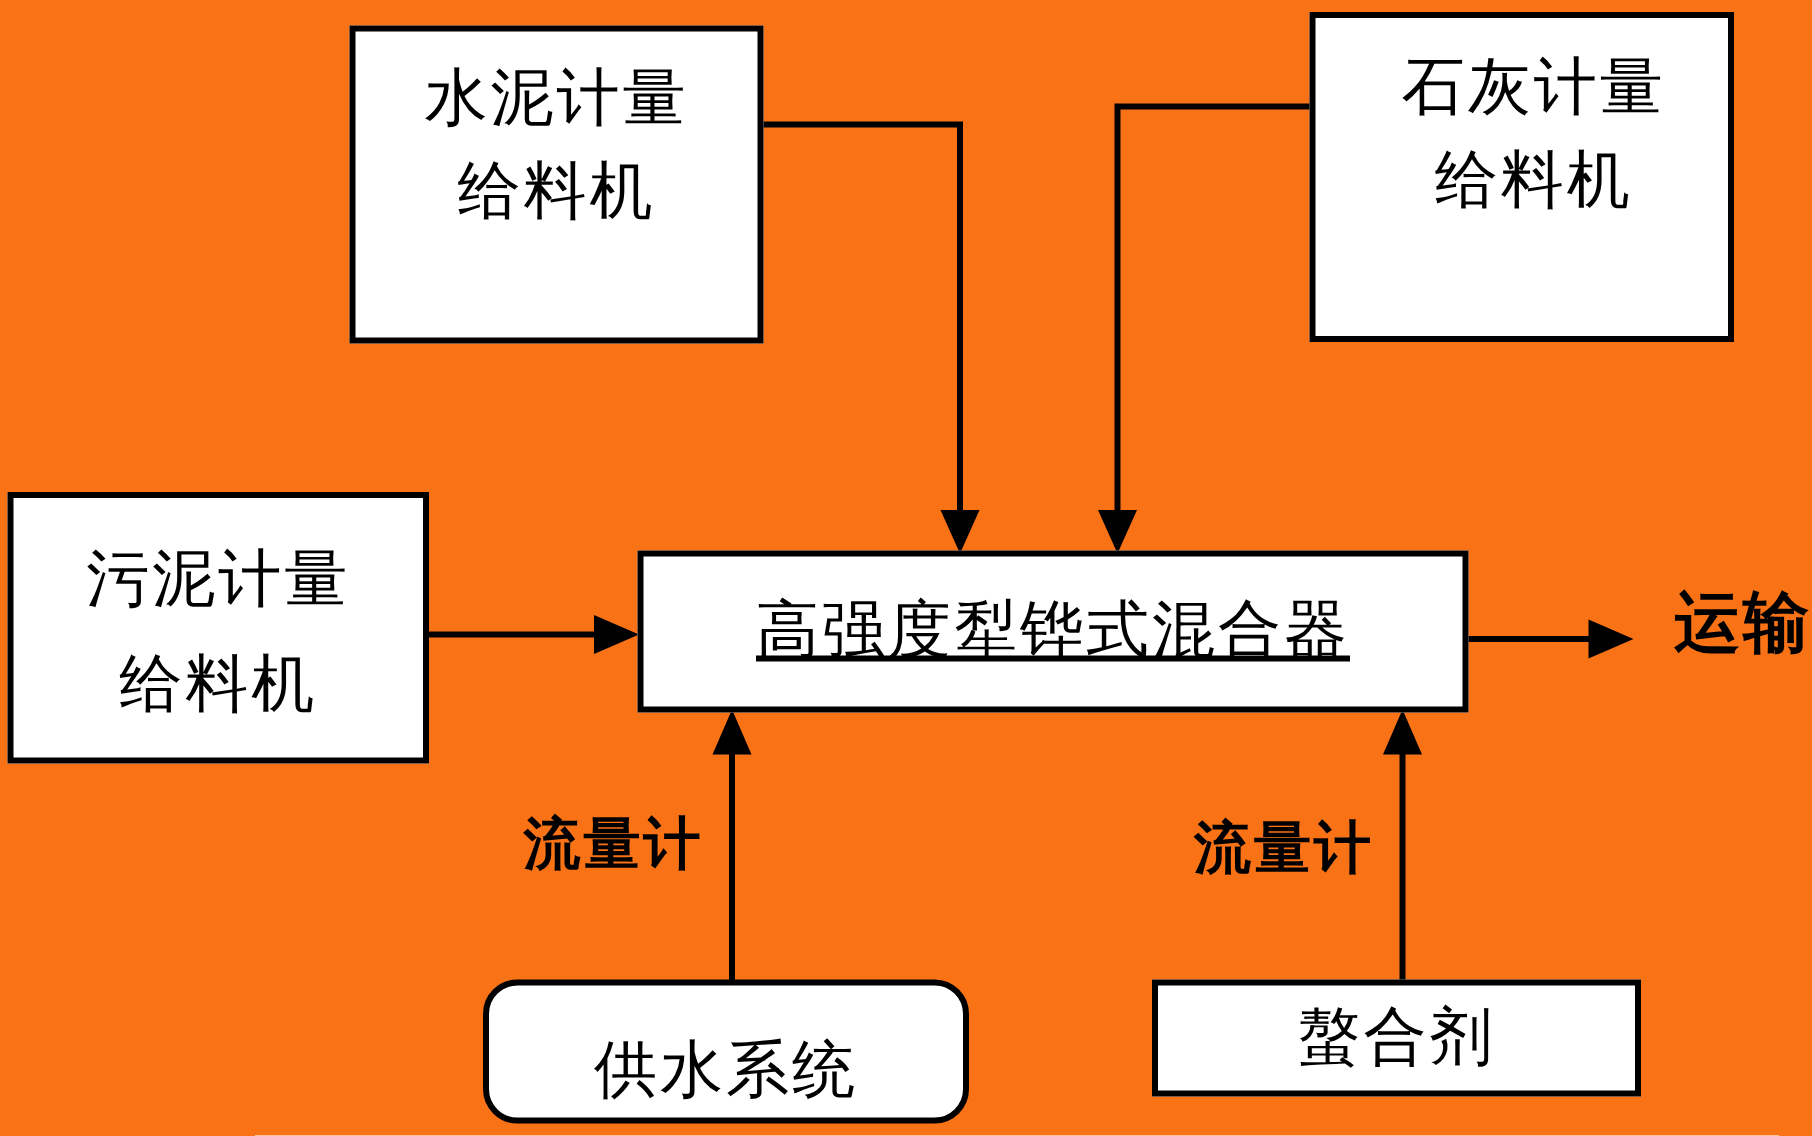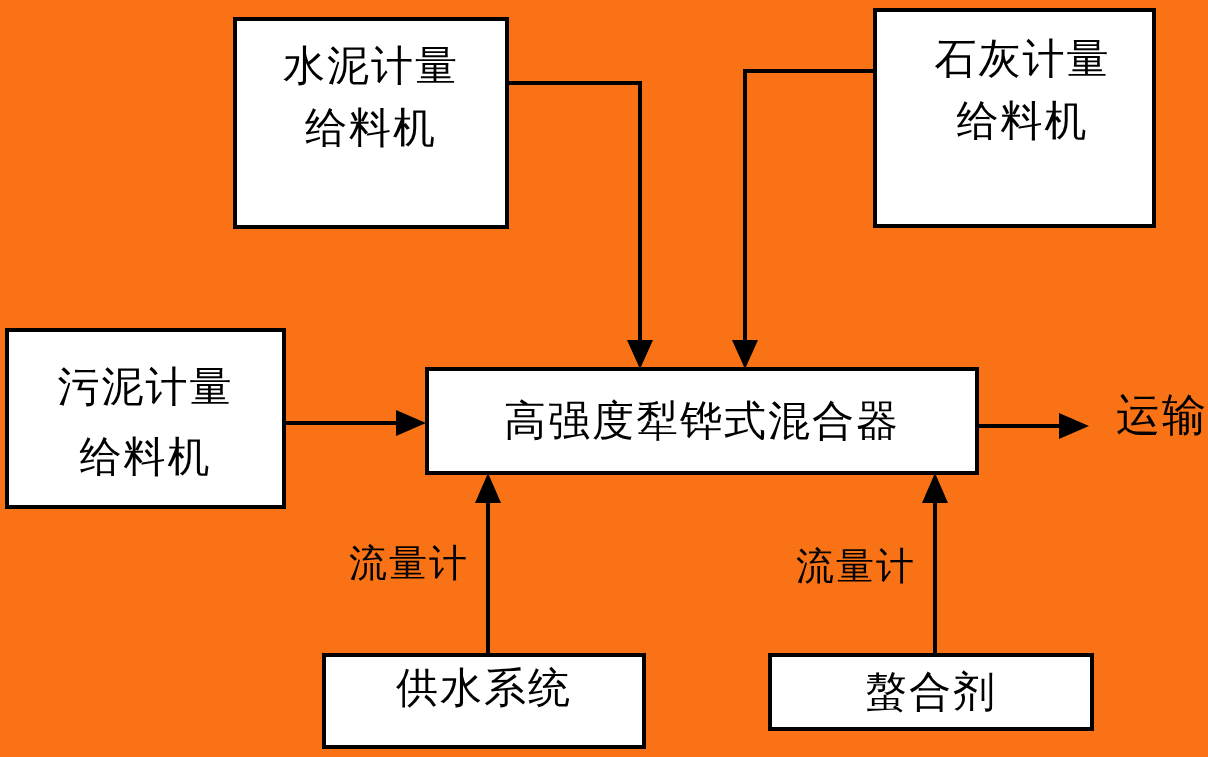--- a/index.html
+++ b/index.html
@@ -41,29 +41,30 @@
     flex-direction: column;
     align-items: center;
     text-align: center;
     font-size: 42px;
     line-height: 62px;
     letter-spacing: 2px;
   }
   #box-cement { left: 233px; top: 17px;  width: 276px; height: 212px; padding-top: 14px; }
   #box-lime   { left: 873px; top: 8px;   width: 283px; height: 220px; padding-top: 16px; padding-left: 16px; }
   #box-sludge { left: 5px;   top: 328px; width: 281px; height: 181px; padding-top: 20px; line-height: 70px; }
-  #box-mixer  { left: 425px; top: 367px; width: 554px; height: 108px; justify-content: center; }
-  #box-water  { left: 322px; top: 653px; width: 324px; height: 96px;  justify-content: flex-start; }
+  #box-mixer  { left: 425px; top: 367px; width: 554px; height: 108px; justify-content: center; text-decoration: underline; }
+  #box-water  { left: 322px; top: 653px; width: 324px; height: 96px;  justify-content: flex-end; border-radius: 23px; }
   #box-chelate{ left: 768px; top: 653px; width: 326px; height: 78px;  justify-content: center; }
   .float-label {
     position: absolute;
     font-size: 38px;
     line-height: 40px;
     white-space: nowrap;
     letter-spacing: 2px;
+    font-weight: bold;
   }
   #label-flow-left  { left: 349px;  top: 543px; }
   #label-flow-right { left: 796px;  top: 546px; }
   #label-transport  { left: 1116px; top: 392px; font-size: 44px; line-height: 48px; }
 </style>
 </head>
 <body>
 
 <div id="canvas">
 

